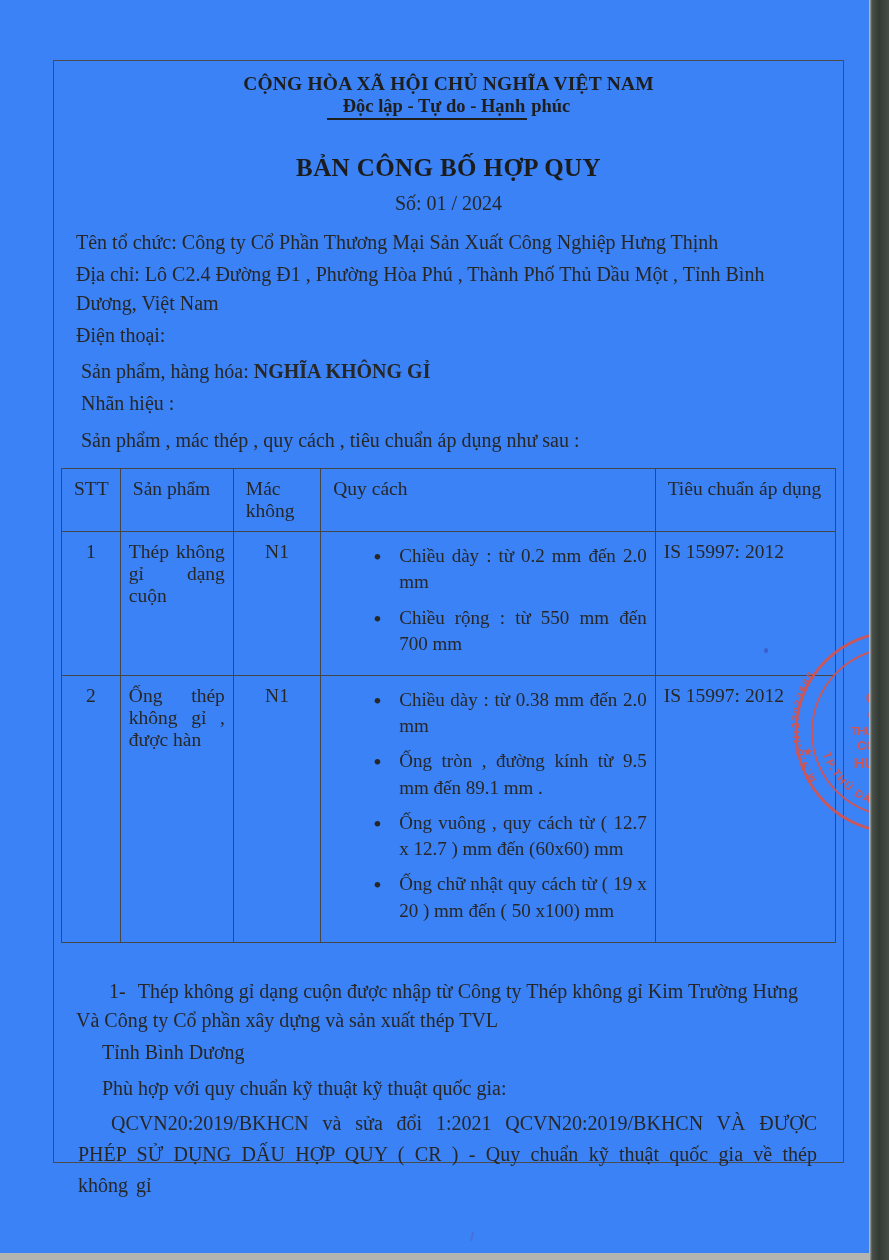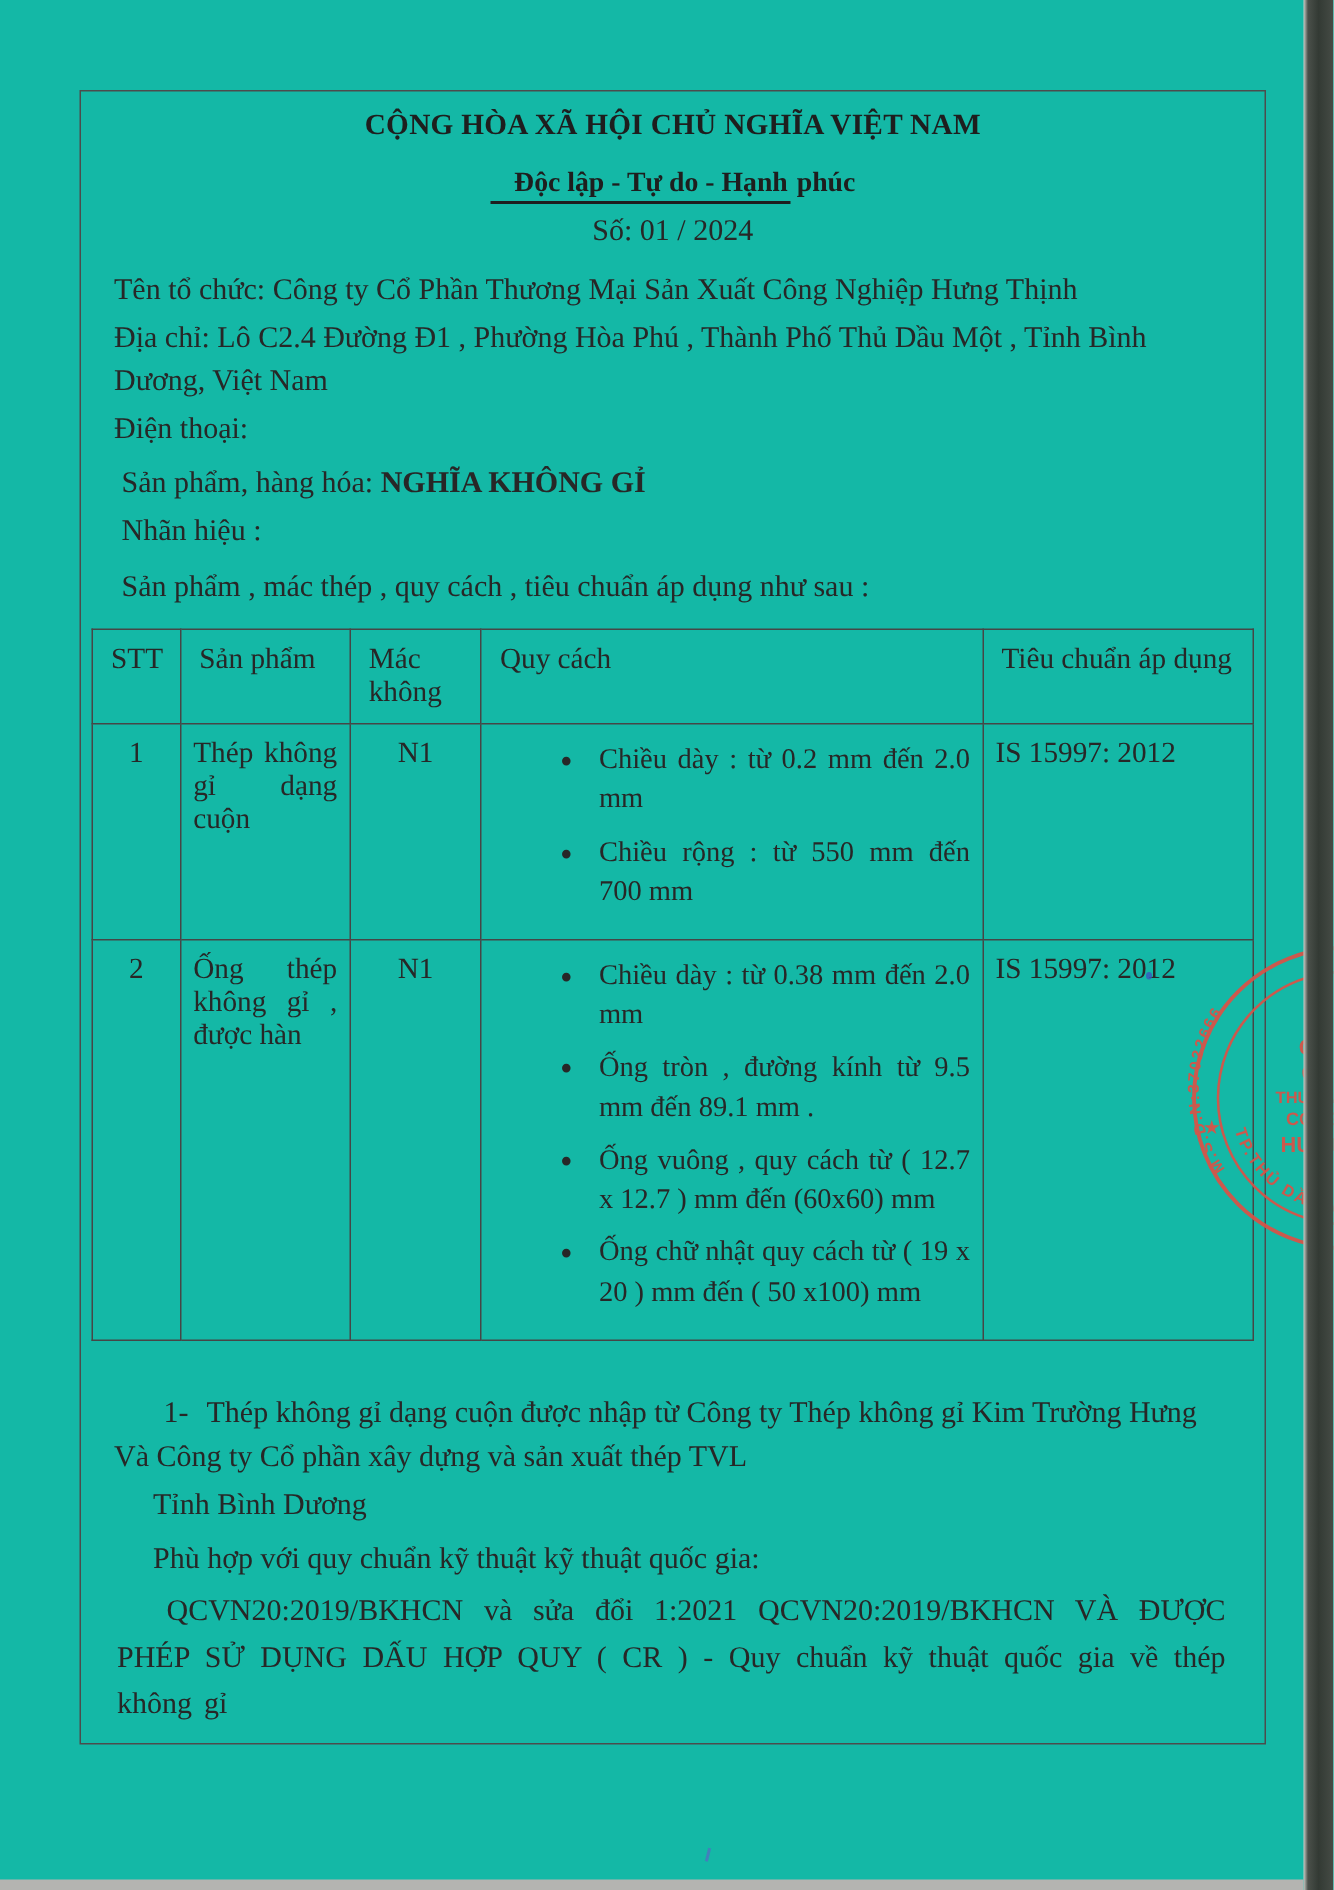--- a/index.html
+++ b/index.html
@@ -1,40 +1,40 @@
 <!DOCTYPE html>
 <html><head>
 <meta charset="utf-8">
 <style>
   html,body { margin:0; padding:0; }
   body { background:#e8e8e4; }
   .page {
     position:relative; width:889px; height:1260px;
-    background:#14b8a6; overflow:hidden;
+    background:#3b82f6; overflow:hidden;
     font-family:"Liberation Serif","DejaVu Serif",serif;
     color:#272727;
   }
   
   .edge-right {
     position:absolute; top:0; right:0; width:20px; height:1260px;
     background:linear-gradient(to right,#caccc6 0,#4a504a 3px,#333a34 10px,#454b45 20px);
   }
   .edge-bottom {
     position:absolute; bottom:0; left:0; width:869px; height:7px;
     background:#b4b4b1;
   }
   
   .doc-frame {
     position:absolute; left:53px; top:60px; width:791px; height:1103px;
     border:1.6px solid #4c4c4c; box-sizing:border-box;
     padding:12px 22px 0 22px;
   }
   .vn-header { text-align:center; }
   .nat-title { font-weight:bold; font-size:19.5px; letter-spacing:.2px; color:#1e1e1e; }
-  .motto { font-weight:bold; font-size:18.5px; margin-top:17px; color:#1e1e1e; }
+  .motto { font-weight:bold; font-size:18.5px; margin-top:1px; color:#1e1e1e; }
   .motto-u { border-bottom:2px solid #1e1e1e; padding:0 2px 2px 16px; }
   .motto-t { margin-left:4px; }
   .doc-title { font-size:25px; font-weight:bold; margin:37px 0 0 0; letter-spacing:.4px; color:#1c1c1c; }
   .doc-number { font-size:20px; margin-top:10px; }
 
   .info { margin-top:13px; font-size:20px; line-height:1.48; }
   .info p { margin:0 0 2px 0; }
   .info .indent2 { padding-left:5px; }
   .info .gap-top { margin-top:7px; }
   .product-value { font-weight:bold; }
@@ -92,20 +92,21 @@
 
 <div class="page">
 
   <div class="doc-frame">
 
     <div class="vn-header">
       <div class="nat-title">CỘNG HÒA XÃ HỘI CHỦ NGHĨA VIỆT NAM</div>
       <div class="motto">
         <span class="motto-u">Độc lập - Tự do - Hạnh</span><span class="motto-t">phúc</span>
       </div>
+      <h1 class="doc-title">BẢN CÔNG BỐ HỢP QUY</h1>
       <div class="doc-number">Số: 01 / 2024</div>
     </div>
 
     <div class="info">
       <p>Tên tổ chức: Công ty Cổ Phần Thương Mại Sản Xuất Công Nghiệp Hưng Thịnh</p>
       <p>Địa chỉ: Lô C2.4 Đường Đ1 , Phường Hòa Phú , Thành Phố Thủ Dầu Một , Tỉnh Bình Dương, Việt Nam</p>
       <p>Điện thoại:</p>
       <p class="indent2 gap-top">
         <span>Sản phẩm, hàng hóa:</span>
         <span class="product-value">NGHĨA KHÔNG GỈ</span>

